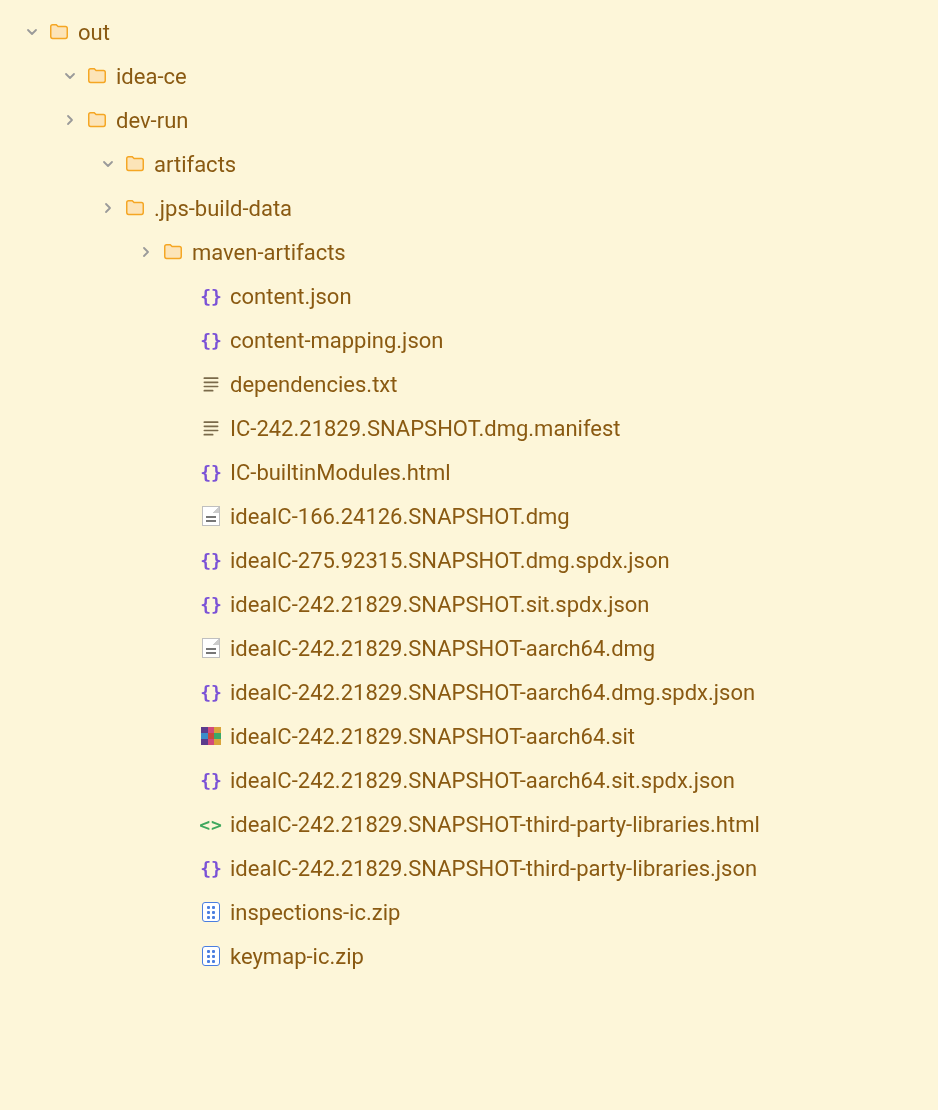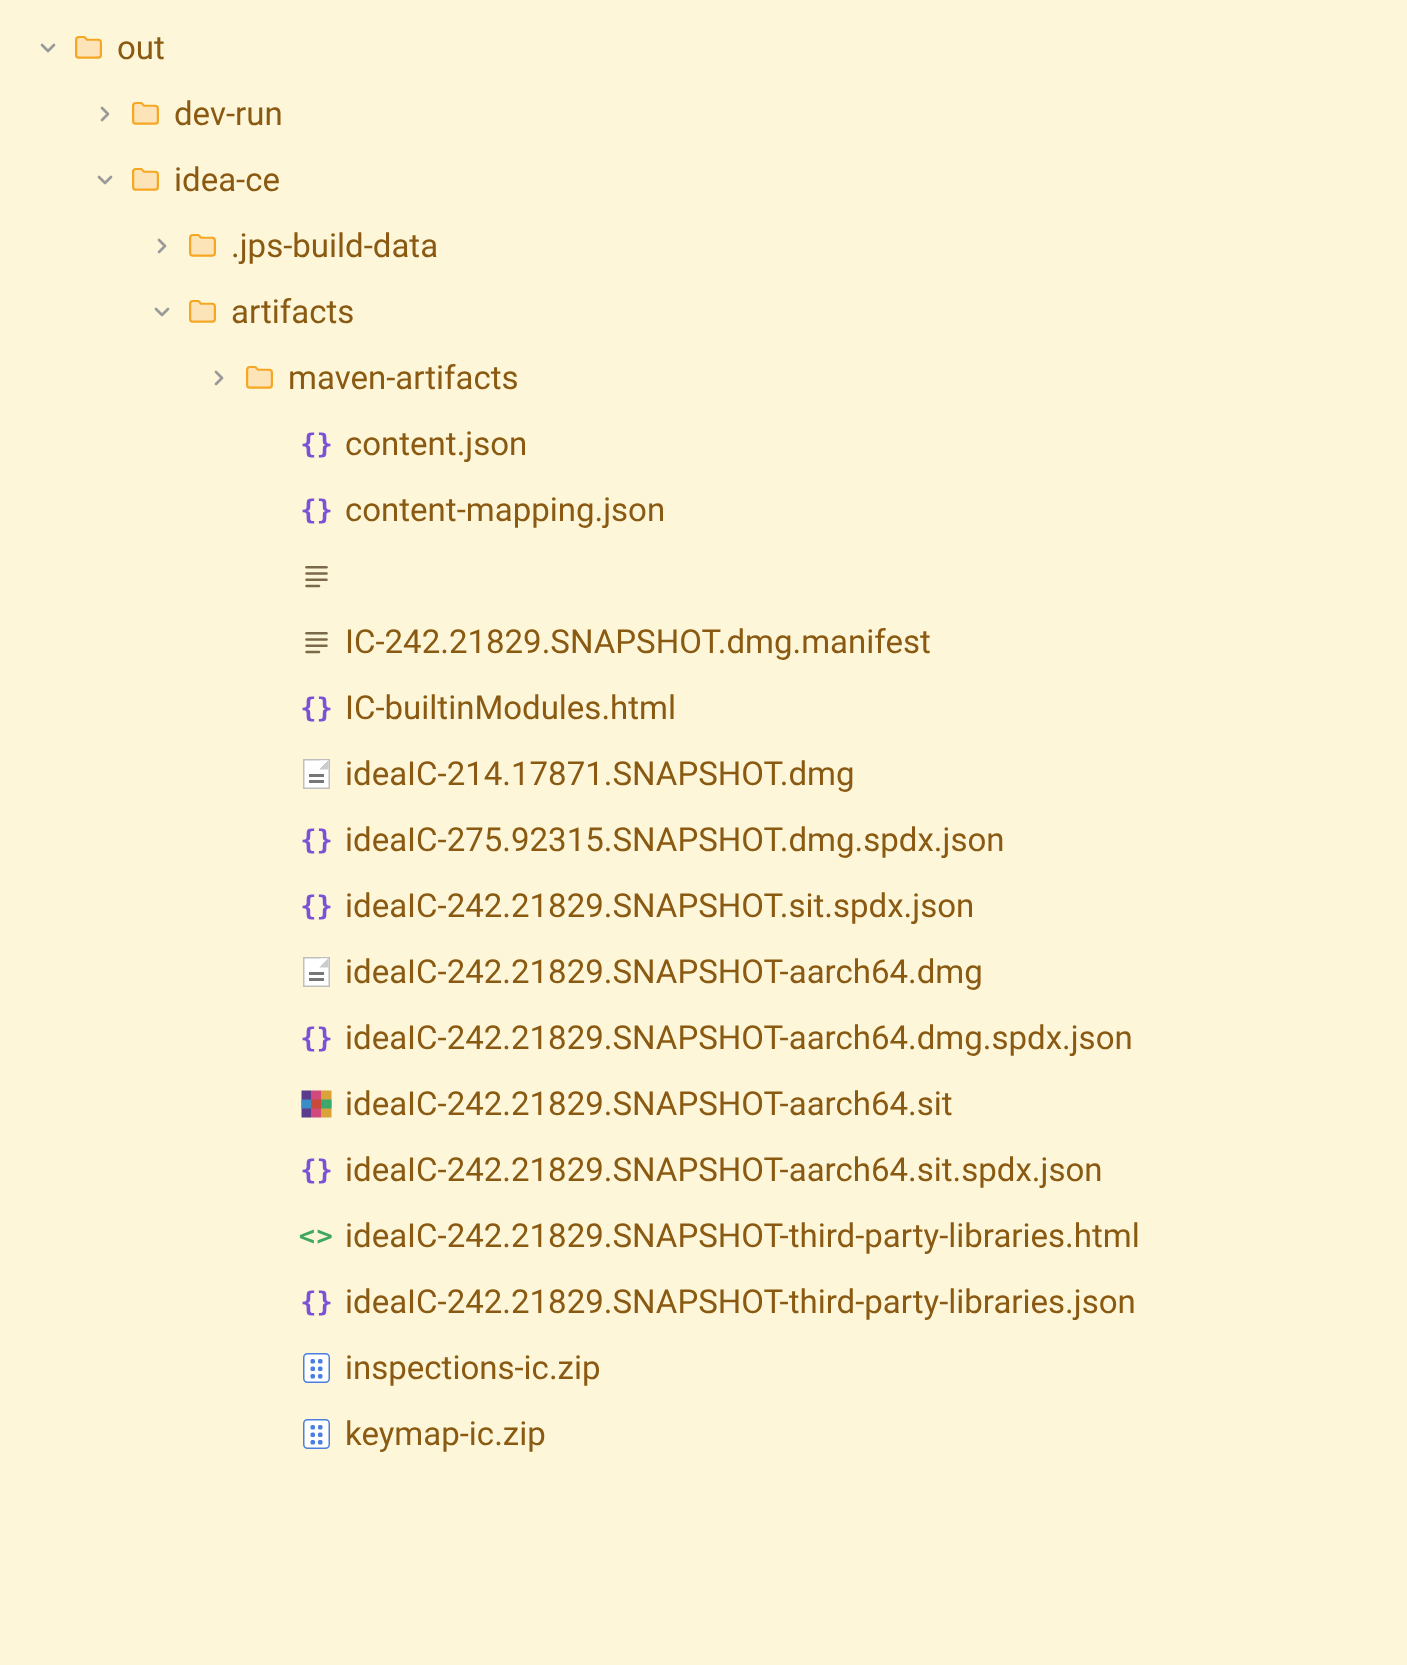--- a/index.html
+++ b/index.html
@@ -105,75 +105,75 @@
           <path class="folder-fill" d="M3 6 a2 2 0 0 1 2-2 h4 l2 2 h8 a2 2 0 0 1 2 2 v9 a2 2 0 0 1-2 2 H5 a2 2 0 0 1-2-2 Z"></path>
           <path class="folder-svg" d="M3 6 a2 2 0 0 1 2-2 h4 l2 2 h8 a2 2 0 0 1 2 2 v9 a2 2 0 0 1-2 2 H5 a2 2 0 0 1-2-2 Z"></path>
         </svg>
       </span>
       <span class="label">out</span>
     </div>
     <div class="tree-row">
       <span class="indent" style="width: 60px;"></span>
       <span class="chevron">
         <svg viewBox="0 0 12 12">
+          <path d="M2 4 L6 8 L10 4" fill="none" stroke="#9a9a9a" stroke-width="1.8" stroke-linecap="round" stroke-linejoin="round"></path>
+        </svg>
+      </span>
+      <span class="icon">
+        <svg viewBox="0 0 24 24" width="22" height="22">
+          <path class="folder-fill" d="M3 6 a2 2 0 0 1 2-2 h4 l2 2 h8 a2 2 0 0 1 2 2 v9 a2 2 0 0 1-2 2 H5 a2 2 0 0 1-2-2 Z"></path>
+          <path class="folder-svg" d="M3 6 a2 2 0 0 1 2-2 h4 l2 2 h8 a2 2 0 0 1 2 2 v9 a2 2 0 0 1-2 2 H5 a2 2 0 0 1-2-2 Z"></path>
+        </svg>
+      </span>
+      <span class="label">idea-ce</span>
+    </div>
+    <div class="tree-row">
+      <span class="indent" style="width: 60px;"></span>
+      <span class="chevron">
+        <svg viewBox="0 0 12 12">
           <path d="M4 2 L8 6 L4 10" fill="none" stroke="#9a9a9a" stroke-width="1.8" stroke-linecap="round" stroke-linejoin="round"></path>
         </svg>
       </span>
       <span class="icon">
         <svg viewBox="0 0 24 24" width="22" height="22">
           <path class="folder-fill" d="M3 6 a2 2 0 0 1 2-2 h4 l2 2 h8 a2 2 0 0 1 2 2 v9 a2 2 0 0 1-2 2 H5 a2 2 0 0 1-2-2 Z"></path>
           <path class="folder-svg" d="M3 6 a2 2 0 0 1 2-2 h4 l2 2 h8 a2 2 0 0 1 2 2 v9 a2 2 0 0 1-2 2 H5 a2 2 0 0 1-2-2 Z"></path>
         </svg>
       </span>
       <span class="label">dev-run</span>
     </div>
     <div class="tree-row">
-      <span class="indent" style="width: 60px;"></span>
+      <span class="indent" style="width: 98px;"></span>
       <span class="chevron">
         <svg viewBox="0 0 12 12">
           <path d="M2 4 L6 8 L10 4" fill="none" stroke="#9a9a9a" stroke-width="1.8" stroke-linecap="round" stroke-linejoin="round"></path>
         </svg>
       </span>
       <span class="icon">
         <svg viewBox="0 0 24 24" width="22" height="22">
           <path class="folder-fill" d="M3 6 a2 2 0 0 1 2-2 h4 l2 2 h8 a2 2 0 0 1 2 2 v9 a2 2 0 0 1-2 2 H5 a2 2 0 0 1-2-2 Z"></path>
           <path class="folder-svg" d="M3 6 a2 2 0 0 1 2-2 h4 l2 2 h8 a2 2 0 0 1 2 2 v9 a2 2 0 0 1-2 2 H5 a2 2 0 0 1-2-2 Z"></path>
         </svg>
       </span>
-      <span class="label">idea-ce</span>
+      <span class="label">artifacts</span>
     </div>
     <div class="tree-row">
       <span class="indent" style="width: 98px;"></span>
       <span class="chevron">
         <svg viewBox="0 0 12 12">
           <path d="M4 2 L8 6 L4 10" fill="none" stroke="#9a9a9a" stroke-width="1.8" stroke-linecap="round" stroke-linejoin="round"></path>
         </svg>
       </span>
       <span class="icon">
         <svg viewBox="0 0 24 24" width="22" height="22">
           <path class="folder-fill" d="M3 6 a2 2 0 0 1 2-2 h4 l2 2 h8 a2 2 0 0 1 2 2 v9 a2 2 0 0 1-2 2 H5 a2 2 0 0 1-2-2 Z"></path>
           <path class="folder-svg" d="M3 6 a2 2 0 0 1 2-2 h4 l2 2 h8 a2 2 0 0 1 2 2 v9 a2 2 0 0 1-2 2 H5 a2 2 0 0 1-2-2 Z"></path>
         </svg>
       </span>
       <span class="label">.jps-build-data</span>
-    </div>
-    <div class="tree-row">
-      <span class="indent" style="width: 98px;"></span>
-      <span class="chevron">
-        <svg viewBox="0 0 12 12">
-          <path d="M2 4 L6 8 L10 4" fill="none" stroke="#9a9a9a" stroke-width="1.8" stroke-linecap="round" stroke-linejoin="round"></path>
-        </svg>
-      </span>
-      <span class="icon">
-        <svg viewBox="0 0 24 24" width="22" height="22">
-          <path class="folder-fill" d="M3 6 a2 2 0 0 1 2-2 h4 l2 2 h8 a2 2 0 0 1 2 2 v9 a2 2 0 0 1-2 2 H5 a2 2 0 0 1-2-2 Z"></path>
-          <path class="folder-svg" d="M3 6 a2 2 0 0 1 2-2 h4 l2 2 h8 a2 2 0 0 1 2 2 v9 a2 2 0 0 1-2 2 H5 a2 2 0 0 1-2-2 Z"></path>
-        </svg>
-      </span>
-      <span class="label">artifacts</span>
     </div>
     <div class="tree-row">
       <span class="indent" style="width: 136px;"></span>
       <span class="chevron">
         <svg viewBox="0 0 12 12">
           <path d="M4 2 L8 6 L4 10" fill="none" stroke="#9a9a9a" stroke-width="1.8" stroke-linecap="round" stroke-linejoin="round"></path>
         </svg>
       </span>
       <span class="icon">
         <svg viewBox="0 0 24 24" width="22" height="22">
@@ -217,20 +217,21 @@
       <span class="icon">
         <svg viewBox="0 0 24 24" width="20" height="20">
           <g stroke="#7a6a4a" stroke-width="2" stroke-linecap="round">
             <line x1="4" y1="5" x2="20" y2="5"></line>
             <line x1="4" y1="10" x2="20" y2="10"></line>
             <line x1="4" y1="15" x2="20" y2="15"></line>
             <line x1="4" y1="20" x2="14" y2="20"></line>
           </g>
         </svg>
       </span>
+      <span class="label">dependencies.txt</span>
     </div>
     <div class="tree-row">
       <span class="indent" style="width: 174px;"></span>
       <span class="chevron blank">
         <svg viewBox="0 0 12 12">
           <path d="M4 2 L8 6 L4 10" fill="none" stroke="#9a9a9a" stroke-width="1.8" stroke-linecap="round" stroke-linejoin="round"></path>
         </svg>
       </span>
       <span class="icon">
         <svg viewBox="0 0 24 24" width="20" height="20">
@@ -259,21 +260,21 @@
     <div class="tree-row">
       <span class="indent" style="width: 174px;"></span>
       <span class="chevron blank">
         <svg viewBox="0 0 12 12">
           <path d="M4 2 L8 6 L4 10" fill="none" stroke="#9a9a9a" stroke-width="1.8" stroke-linecap="round" stroke-linejoin="round"></path>
         </svg>
       </span>
       <span class="icon">
         <span class="dmg-page"></span>
       </span>
-      <span class="label">ideaIC-214.17871.SNAPSHOT.dmg</span>
+      <span class="label">ideaIC-166.24126.SNAPSHOT.dmg</span>
     </div>
     <div class="tree-row">
       <span class="indent" style="width: 174px;"></span>
       <span class="chevron blank">
         <svg viewBox="0 0 12 12">
           <path d="M4 2 L8 6 L4 10" fill="none" stroke="#9a9a9a" stroke-width="1.8" stroke-linecap="round" stroke-linejoin="round"></path>
         </svg>
       </span>
       <span class="icon">
         <span class="json-braces">{}</span>

